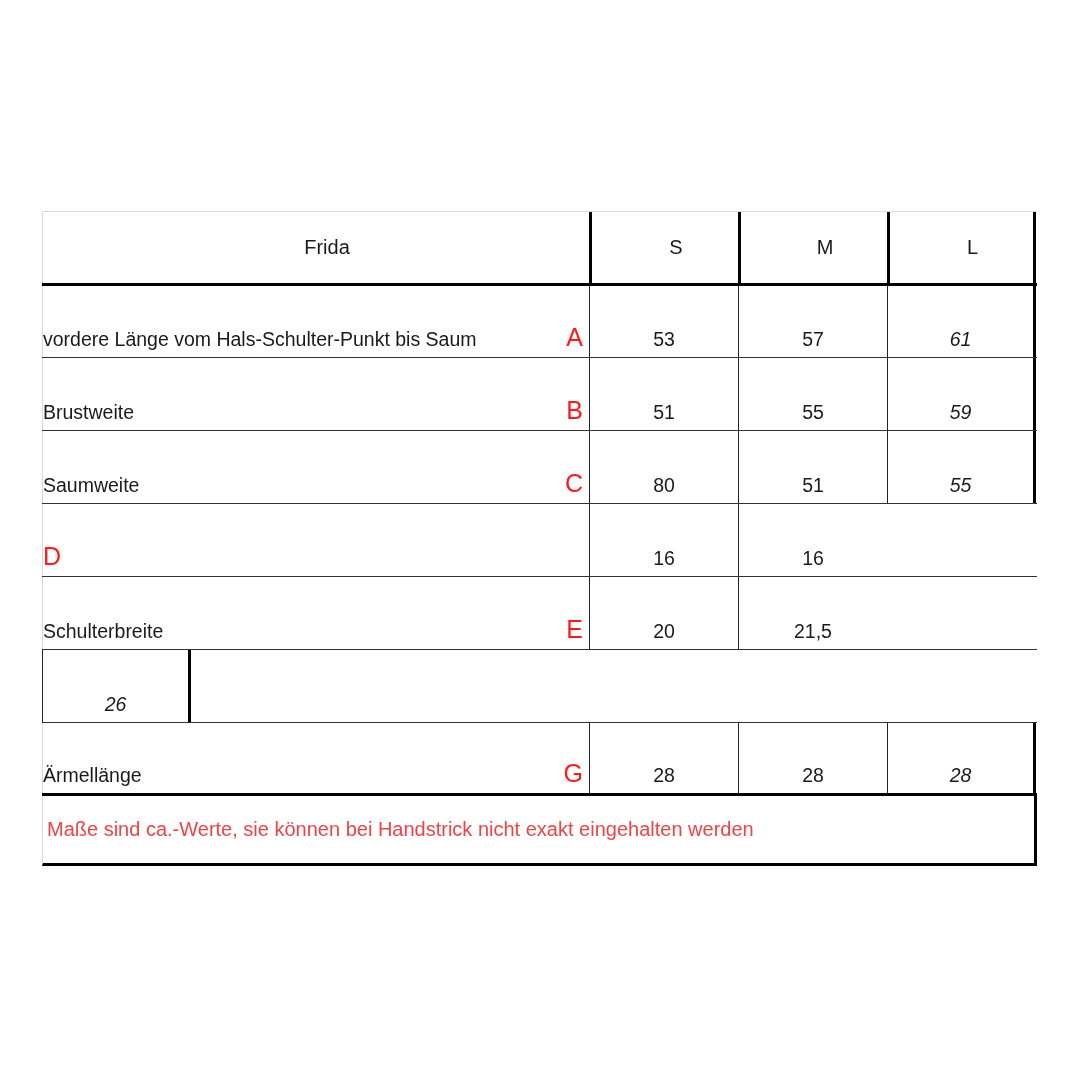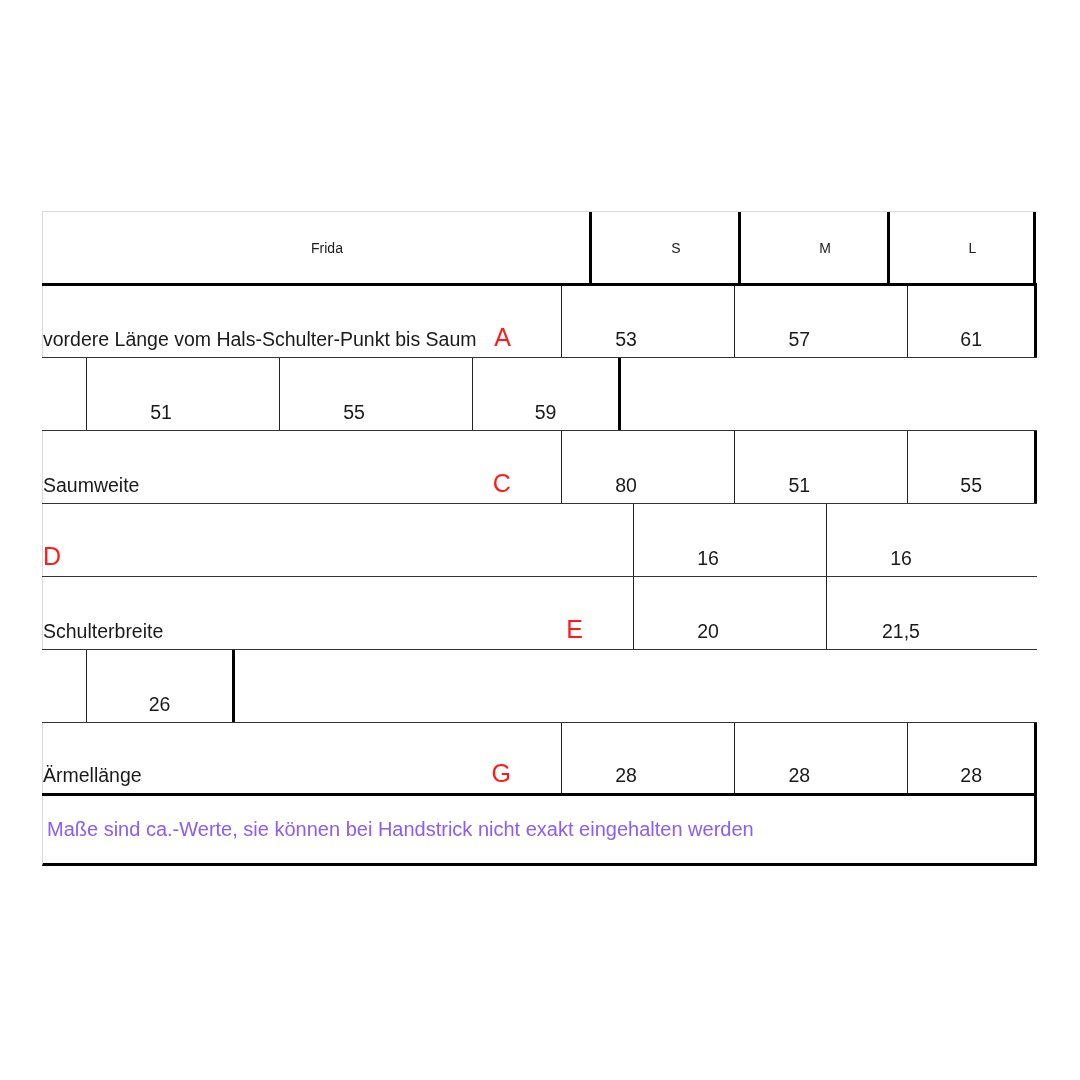--- a/index.html
+++ b/index.html
@@ -7,37 +7,37 @@
            font-family: "Liberation Sans", "DejaVu Sans", sans-serif; color: #1a1a1a; }
     .tbl {
       position: absolute; left: 42px; top: 211px; width: 995px;
     }
     .row { display: flex; position: relative; }
     .cell { box-sizing: border-box; position: relative; }
     .c0 { width: 547px; }
     .c1, .c2, .c3 { width: 149px; text-align: center; }
     
     .hdr { height: 71px; border-top: 1px solid #d9d9d9; border-bottom: 3px solid #000; }
-    .hdr .cell { display: flex; align-items: center; justify-content: center; font-size: 14px; padding-left: 22px; }
+    .hdr .cell { display: flex; align-items: center; justify-content: center; font-size: 20px; padding-left: 22px; }
     .hdr .c0 { border-left: 1px solid #d9d9d9; }
     .hdr .c1, .hdr .c2, .hdr .c3 { border-left: 3px solid #000; }
     .hdr .c3 { border-right: 3px solid #000; }
     
     .drow { height: 72px; border-bottom: 1.5px solid #333; }
     .drow.first { height: 71px; }
     .drow.last { border-bottom: 3px solid #000; height: 70px; }
     .drow .cell { display: flex; align-items: flex-end; padding-bottom: 6px; font-size: 19.5px; }
     .drow .c0 { border-left: 1px solid #d9d9d9; padding-left: 0; justify-content: space-between; padding-right: 6px; }
-    .drow .c1, .drow .c2, .drow .c3 { border-left: 1.5px solid #222; justify-content: center; margin-left: 44px; }
-    .drow .c3 { border-right: 3px solid #000; }
+    .drow .c1, .drow .c2, .drow .c3 { border-left: 1.5px solid #222; justify-content: center; }
+    .drow .c3 { border-right: 3px solid #000; font-style: italic; }
     .letter { color: #ff1a1a; font-size: 25px; line-height: 1; margin-bottom: 1px; }
     .note {
       height: 70px; box-sizing: border-box; border-left: 1px solid #d9d9d9; border-right: 3px solid #000;
       border-bottom: 3px solid #000; display: flex; align-items: center; padding-left: 4px;
-      color: #8b5cf6; font-size: 20px;
+      color: #ef4444; font-size: 20px;
     }
   </style>
 </head>
 <body>
 
 <div class="tbl">
   <div class="row hdr">
     <div class="cell c0">Frida</div>
     <div class="cell c1">S</div>
     <div class="cell c2">M</div>
@@ -48,20 +48,24 @@
     <div class="cell c0">
       <span>vordere Länge vom Hals-Schulter-Punkt bis Saum</span>
       <span class="letter">A</span>
     </div>
     <div class="cell c1">53</div>
     <div class="cell c2">57</div>
     <div class="cell c3">61</div>
   </div>
 
   <div class="row drow">
+    <div class="cell c0">
+      <span>Brustweite</span>
+      <span class="letter">B</span>
+    </div>
     <div class="cell c1">51</div>
     <div class="cell c2">55</div>
     <div class="cell c3">59</div>
   </div>
 
   <div class="row drow">
     <div class="cell c0">
       <span>Saumweite</span>
       <span class="letter">C</span>
     </div>

